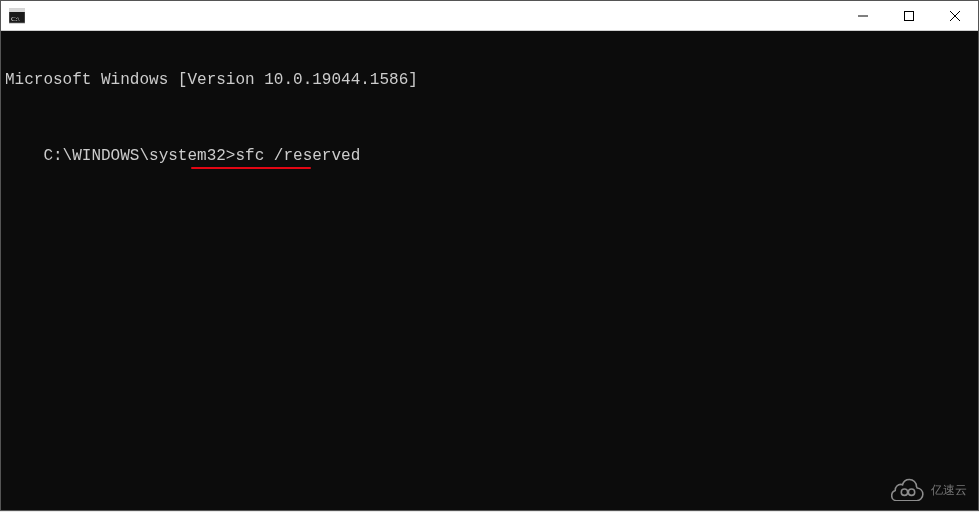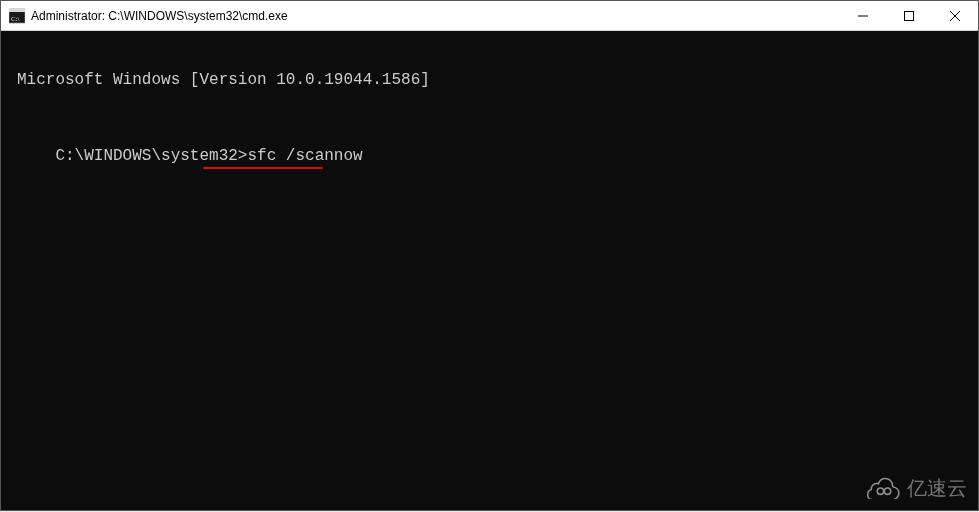--- a/index.html
+++ b/index.html
@@ -63,21 +63,21 @@
       user-select: none;
     }
     .win-btn svg { width: 10px; height: 10px; }
     .terminal {
       flex: 1 1 auto;
       background: #0c0c0c;
       color: #cccccc;
       font-family: Consolas, "Courier New", monospace;
       font-size: 16px;
       line-height: 19px;
-      padding: 2px 16px;
+      padding: 2px 4px;
       white-space: pre;
       overflow: hidden;
       position: relative;
     }
     .term-line { display: block; }
     .prompt-row {
       position: relative;
       display: inline-block;
     }
     .underline-mark {
@@ -105,39 +105,38 @@
       align-items: center;
       gap: 6px;
       opacity: 0.75;
       pointer-events: none;
     }
     .watermark-icon {
       width: 34px;
       height: 24px;
     }
     .watermark-text {
-      font-size: 20px;
+      font-size: 12px;
       color: #9a9a9a;
       font-weight: 500;
       font-family: "Microsoft YaHei", "Segoe UI", sans-serif;
     }
   </style>
 </head>
 <body>
 
 <div class="window">
   <div class="titlebar">
     <span class="title-icon">
       <svg viewBox="0 0 16 16">
         <rect x="0" y="1" width="16" height="14" fill="#1a1a1a" stroke="#888" stroke-width="0.7"></rect>
         <rect x="0" y="1" width="16" height="3" fill="#d8d8d8"></rect>
         <text x="2" y="12.5" font-size="7" fill="#e0e0e0" font-family="Consolas">C:\</text>
       </svg>
     </span>
-    <span class="title-text">Administrator: C:\WINDOWS\system32\cmd.exe</span>
     <span class="title-spacer"></span>
     <div class="win-controls">
       <div class="win-btn">
         <svg viewBox="0 0 10 10">
             <line x1="0" y1="5" x2="10" y2="5" stroke="#000" stroke-width="1"></line>
           </svg>
       </div>
       <div class="win-btn">
         <svg viewBox="0 0 10 10">
             <rect x="0.5" y="0.5" width="9" height="9" fill="none" stroke="#000" stroke-width="1"></rect>
@@ -148,21 +147,21 @@
           <line x1="0" y1="0" x2="10" y2="10" stroke="#000" stroke-width="1"></line>
           <line x1="10" y1="0" x2="0" y2="10" stroke="#000" stroke-width="1"></line>
         </svg>
       </div>
     </div>
   </div>
 
   <div class="terminal">
     <span class="term-line">Microsoft Windows [Version 10.0.19044.1586]</span>
     <span class="term-line"></span>
-    <span class="prompt-row"><span>C:\WINDOWS\system32&gt;</span><span>sfc /scannow</span><span class="underline-mark" style="left:148px; width:120px;"></span></span>
+    <span class="prompt-row"><span>C:\WINDOWS\system32&gt;</span><span>sfc /reserved</span><span class="underline-mark" style="left:148px; width:120px;"></span></span>
   </div>
 </div>
 
 <div class="watermark">
   <span class="watermark-icon">
     <svg viewBox="0 0 48 32">
       <path d="M36 12c0-5.5-4.5-10-10-10-4.7 0-8.6 3.2-9.7 7.6C15.5 9.2 14.8 9 14 9c-4.4 0-8 3.6-8 8 0 .2 0 .5 0 .7C3 18.7 1 21.6 1 25c0 3.9 3.1 7 7 7h28c5 0 9-4 9-9 0-4.6-3.5-8.4-8-8.9z" fill="none" stroke="#b8b8b8" stroke-width="2.2"></path>
       <circle cx="19" cy="20" r="4.5" fill="none" stroke="#b8b8b8" stroke-width="2.2"></circle>
       <circle cx="29" cy="20" r="4.5" fill="none" stroke="#b8b8b8" stroke-width="2.2"></circle>
     </svg>

